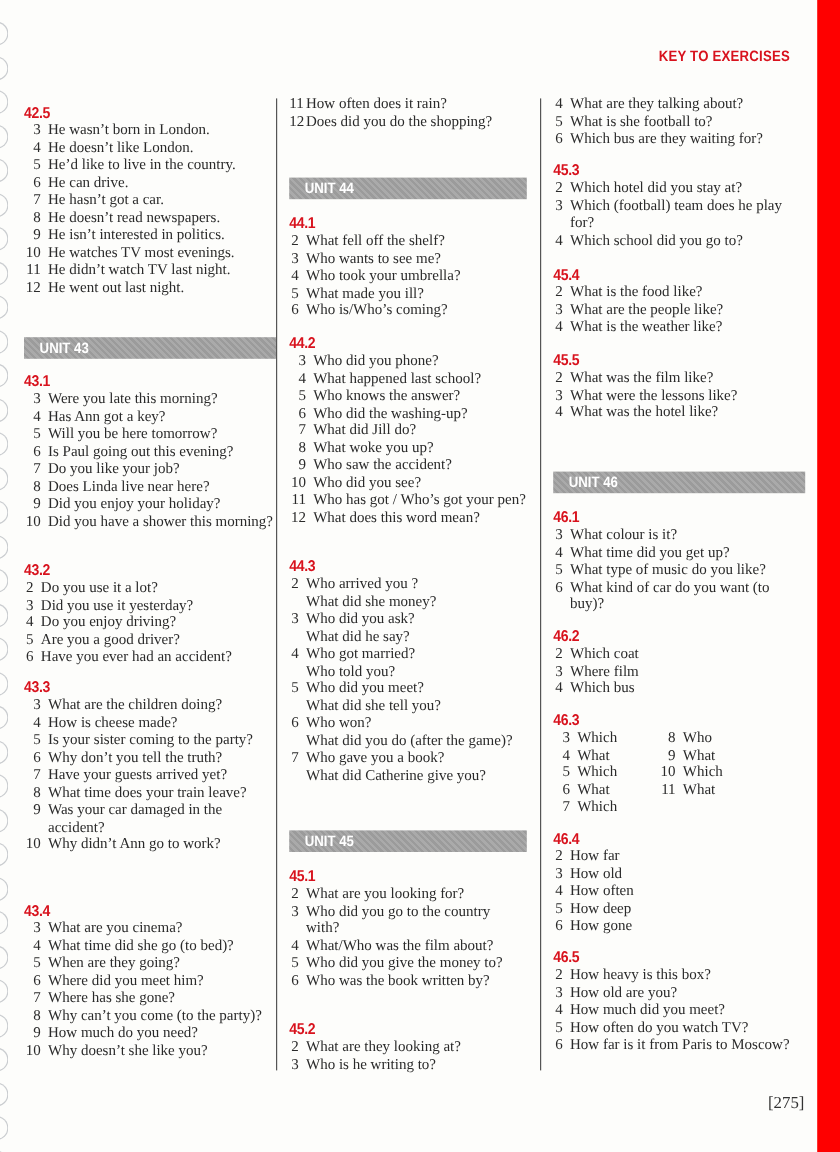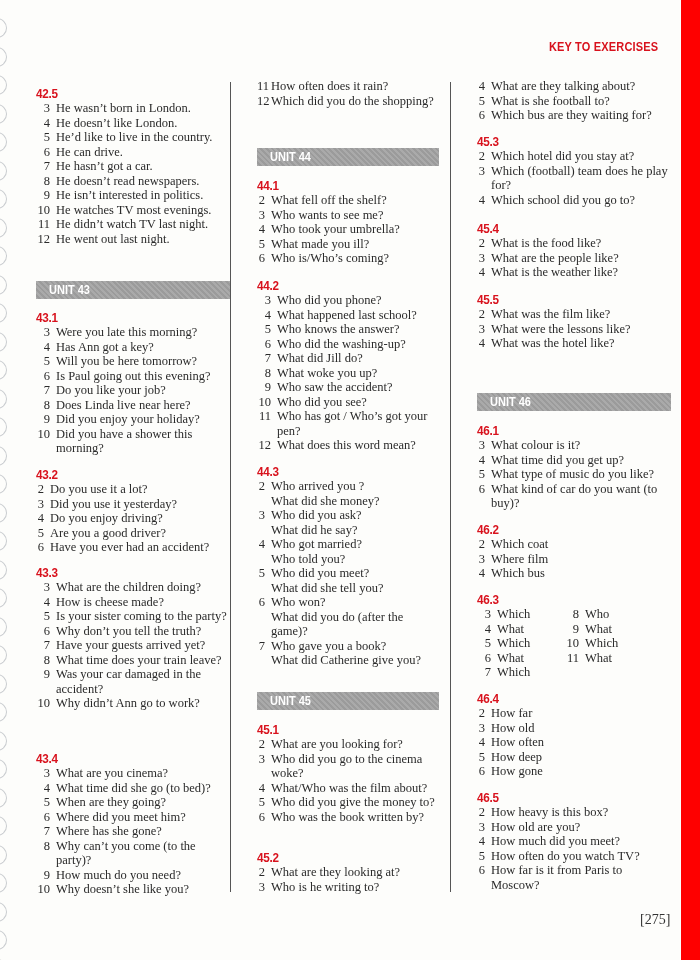--- a/index.html
+++ b/index.html
@@ -21,21 +21,21 @@
     font-weight: bold; font-size: 12.5px; color: #d8121d; letter-spacing: 0.2px;
     transform: scaleX(0.88); transform-origin: right center;
   }
   .col { position: absolute; top: 0; }
   .col-1 { left: 20px; width: 210px; }
   .col-2 { left: 241px; width: 198px; }
   .col-3 { left: 461px; width: 210px; }
   .rule { position: absolute; top: 82px; width: 1px; background: #555; }
   .rule-1 { left: 230px; height: 810px; }
   .rule-2 { left: 450px; height: 810px; }
-  .block { position: absolute; left: 16px; right: 0; }
+  .block { position: absolute; left: 0; right: 0; }
   .ex-num {
     font-family: "Liberation Sans", "DejaVu Sans", sans-serif;
     font-weight: bold; color: #d8121d; font-size: 13px; line-height: 15px;
     transform: scaleX(0.9); transform-origin: left center; letter-spacing: -0.3px;
   }
   .unit-bar {
     height: 18px; background: #a3a3a3;
     background-image: repeating-linear-gradient(45deg, rgba(255,255,255,0.08) 0 2px, rgba(0,0,0,0.05) 2px 4px);
     font-family: "Liberation Sans", "DejaVu Sans", sans-serif;
     font-weight: bold; font-size: 12.5px; color: #fff; line-height: 18px;
@@ -284,21 +284,21 @@
 
 <div class="col col-2">
   <div class="block nw10" style="top:79px">
       <div>
         <div class="item">
           <span class="num">11</span>
           <span class="txt"><span>How often does it rain?</span></span>
         </div>
         <div class="item">
           <span class="num">12</span>
-          <span class="txt"><span>Which did you do the shopping?</span></span>
+          <span class="txt"><span>Does did you do the shopping?</span></span>
         </div>
       </div>
     </div>
   <div class="block" style="top:148px">
     <div class="unit-bar"><span>UNIT 44</span></div>
   </div>
   <div class="block nw10" style="top:178px">
       <div class="ex-num">44.1</div>
       <div>
         <div class="item">
@@ -402,21 +402,21 @@
   </div>
   <div class="block nw10" style="top:722px">
       <div class="ex-num">45.1</div>
       <div>
         <div class="item">
           <span class="num">2</span>
           <span class="txt"><span>What are you looking for?</span></span>
         </div>
         <div class="item">
           <span class="num">3</span>
-          <span class="txt"><span>Who did you go to the cinema woke?</span></span>
+          <span class="txt"><span>Who did you go to the country with?</span></span>
         </div>
         <div class="item">
           <span class="num">4</span>
           <span class="txt"><span>What/Who was the film about?</span></span>
         </div>
         <div class="item">
           <span class="num">5</span>
           <span class="txt"><span>Who did you give the money to?</span></span>
         </div>
         <div class="item">

